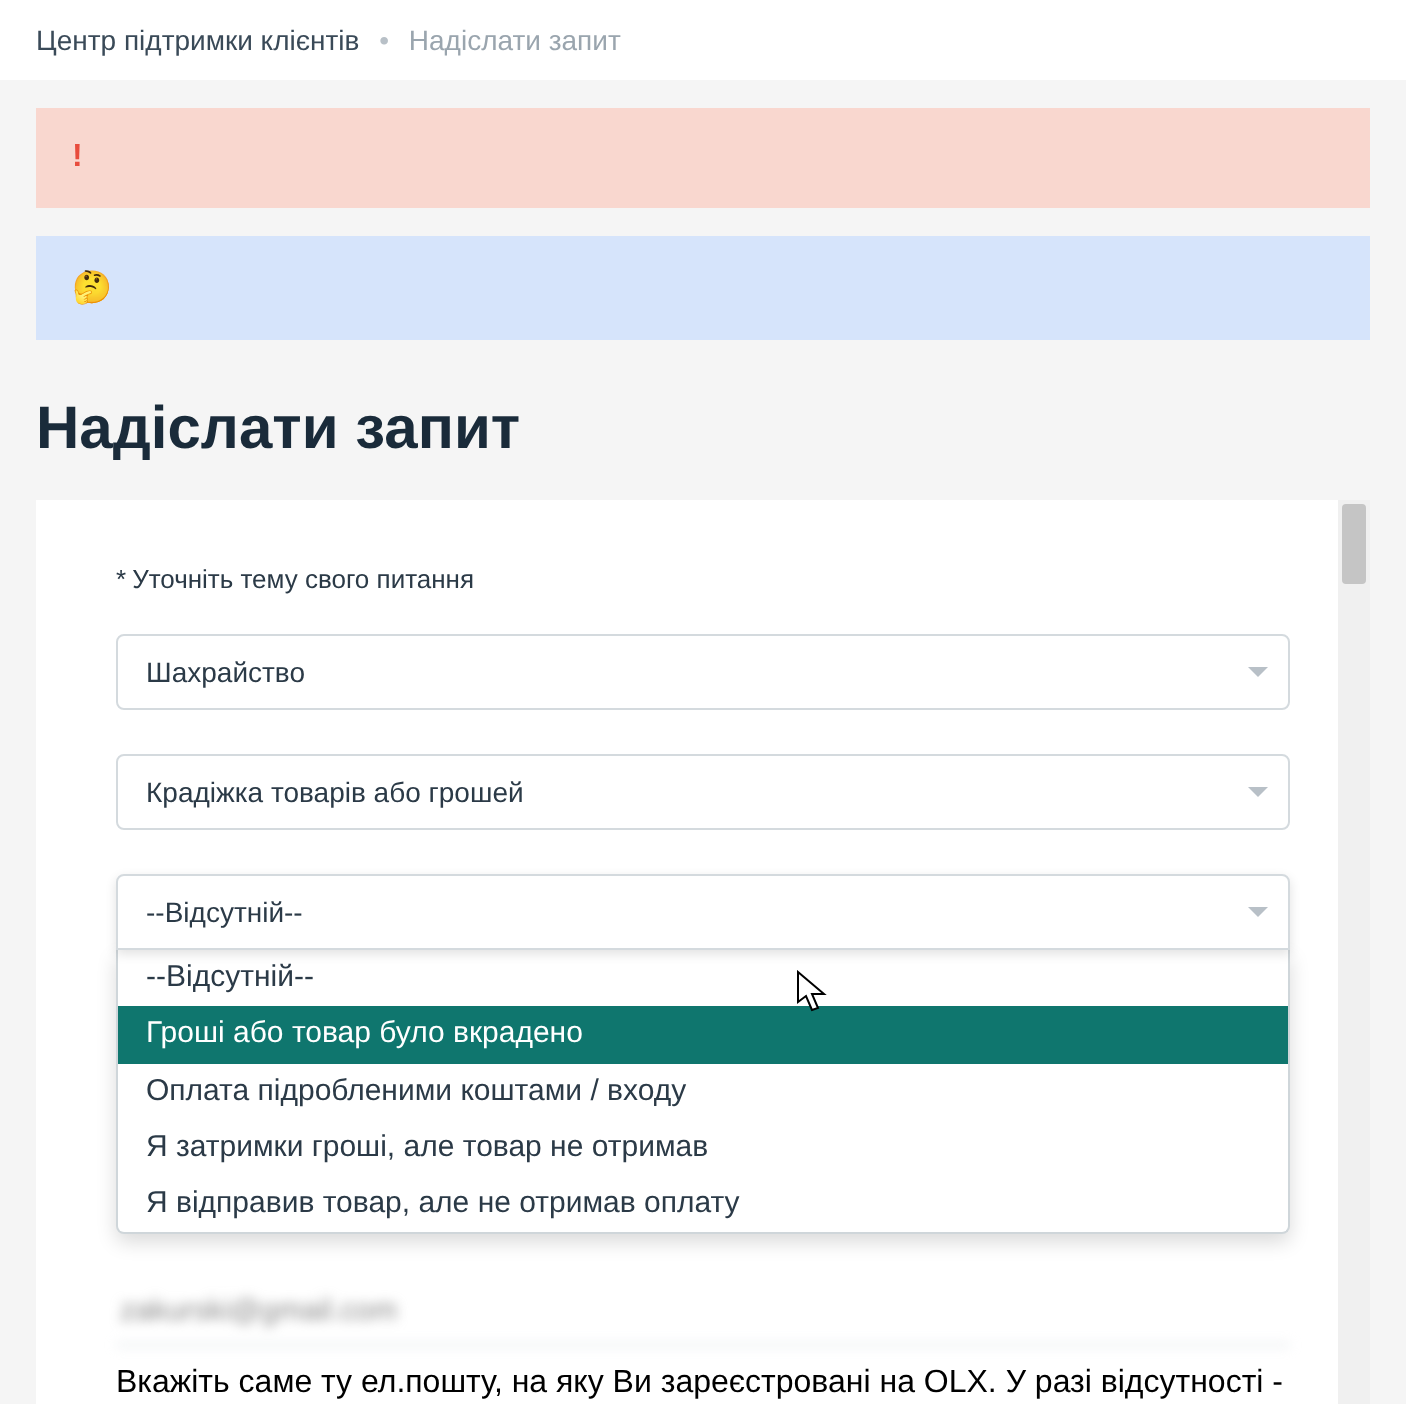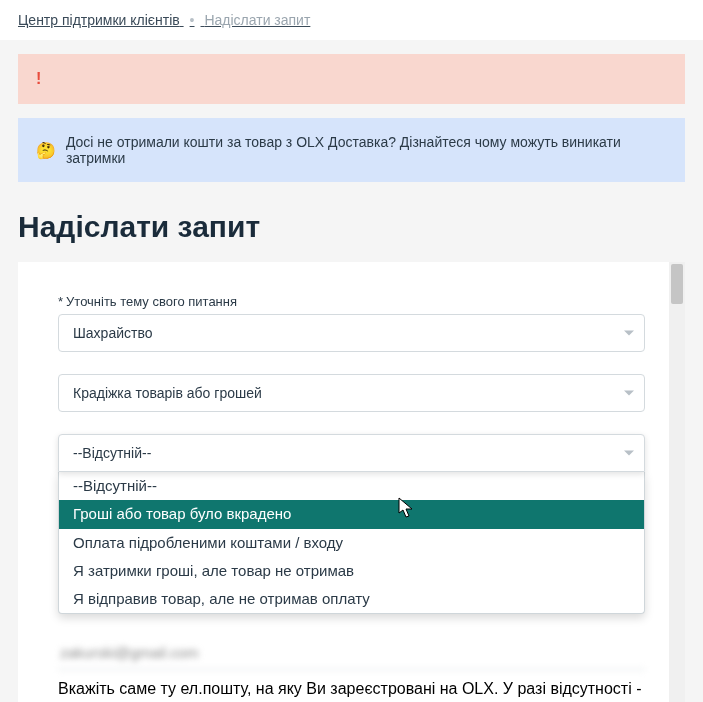--- a/index.html
+++ b/index.html
@@ -10,21 +10,20 @@
     width: 703px;
     height: 702px;
     overflow: hidden;
   }
   .breadcrumb {
     background: #fff;
     padding: 12px 18px;
     font-size: 14px;
     color: #3a4a58;
     border-bottom: 0;
-    text-decoration: underline;
   }
   .breadcrumb .sep { color: #b8c0c7; margin: 0 6px; }
   .breadcrumb .current { color: #9aa5ae; }
   .banner {
     margin: 14px 18px 0 18px;
     padding: 16px 18px;
     font-size: 14px;
     display: flex;
     align-items: center;
     gap: 10px;
@@ -60,21 +59,21 @@
   .scroll-thumb {
     position: absolute;
     right: 2px; top: 2px;
     width: 12px; height: 40px;
     background: #c5c5c5;
     border-radius: 2px;
   }
   .label {
     font-size: 13px;
     color: #2b3a47;
-    margin-bottom: 5px;
+    margin-bottom: 20px;
     display: block;
   }
   .req { margin-right: 3px; }
   .select-box {
     border: 1px solid #d4dade;
     border-radius: 4px;
     padding: 10px 30px 10px 14px;
     font-size: 14px;
     color: #2b3a47;
     background: #fff;
@@ -146,21 +145,20 @@
   <span class="sep">•</span>
   <span class="current">Надіслати запит</span>
 </div>
 
 <div class="banner banner-warn">
   <span class="bang">!</span>
 </div>
 
 <div class="banner banner-info">
   <span class="emoji">🤔</span>
-  <span>Досі не отримали кошти за товар з OLX Доставка? Дізнайтеся чому можуть виникати затримки</span>
 </div>
 
 <h1 class="page-title">Надіслати запит</h1>
 
 <div class="form-wrap">
 
   <div class="scroll-track">
     <div class="scroll-thumb"></div>
   </div>
 

